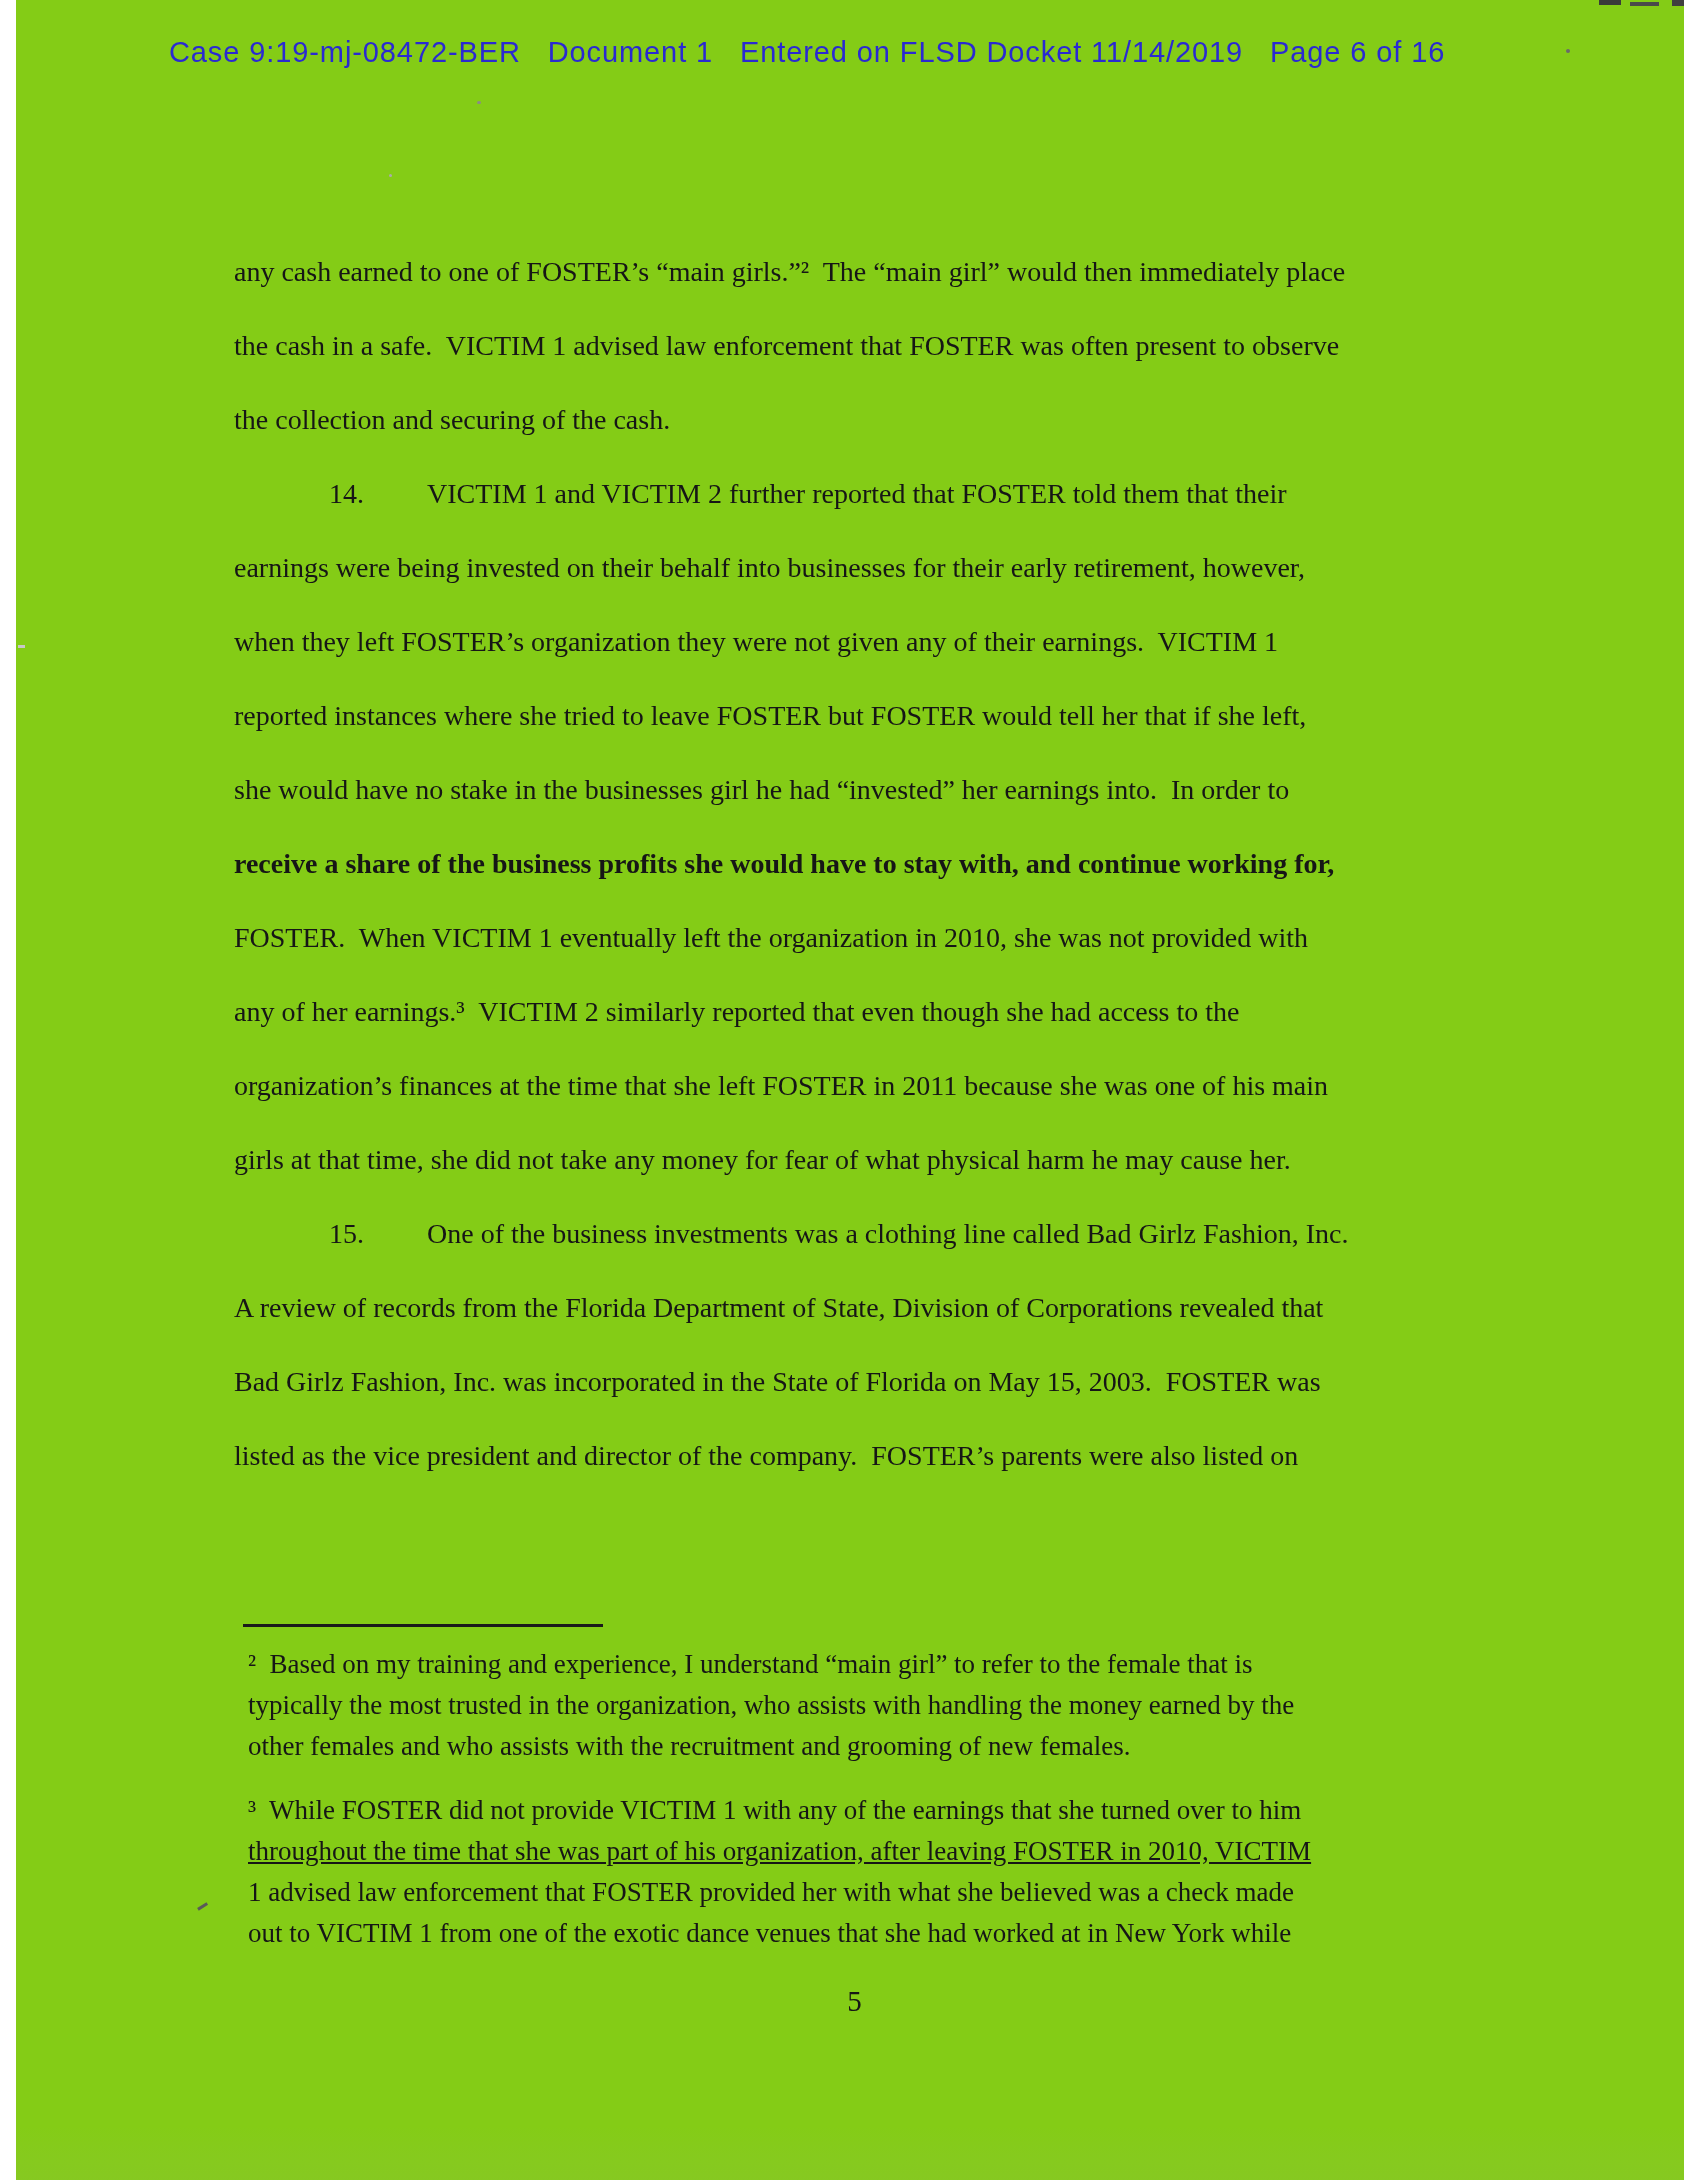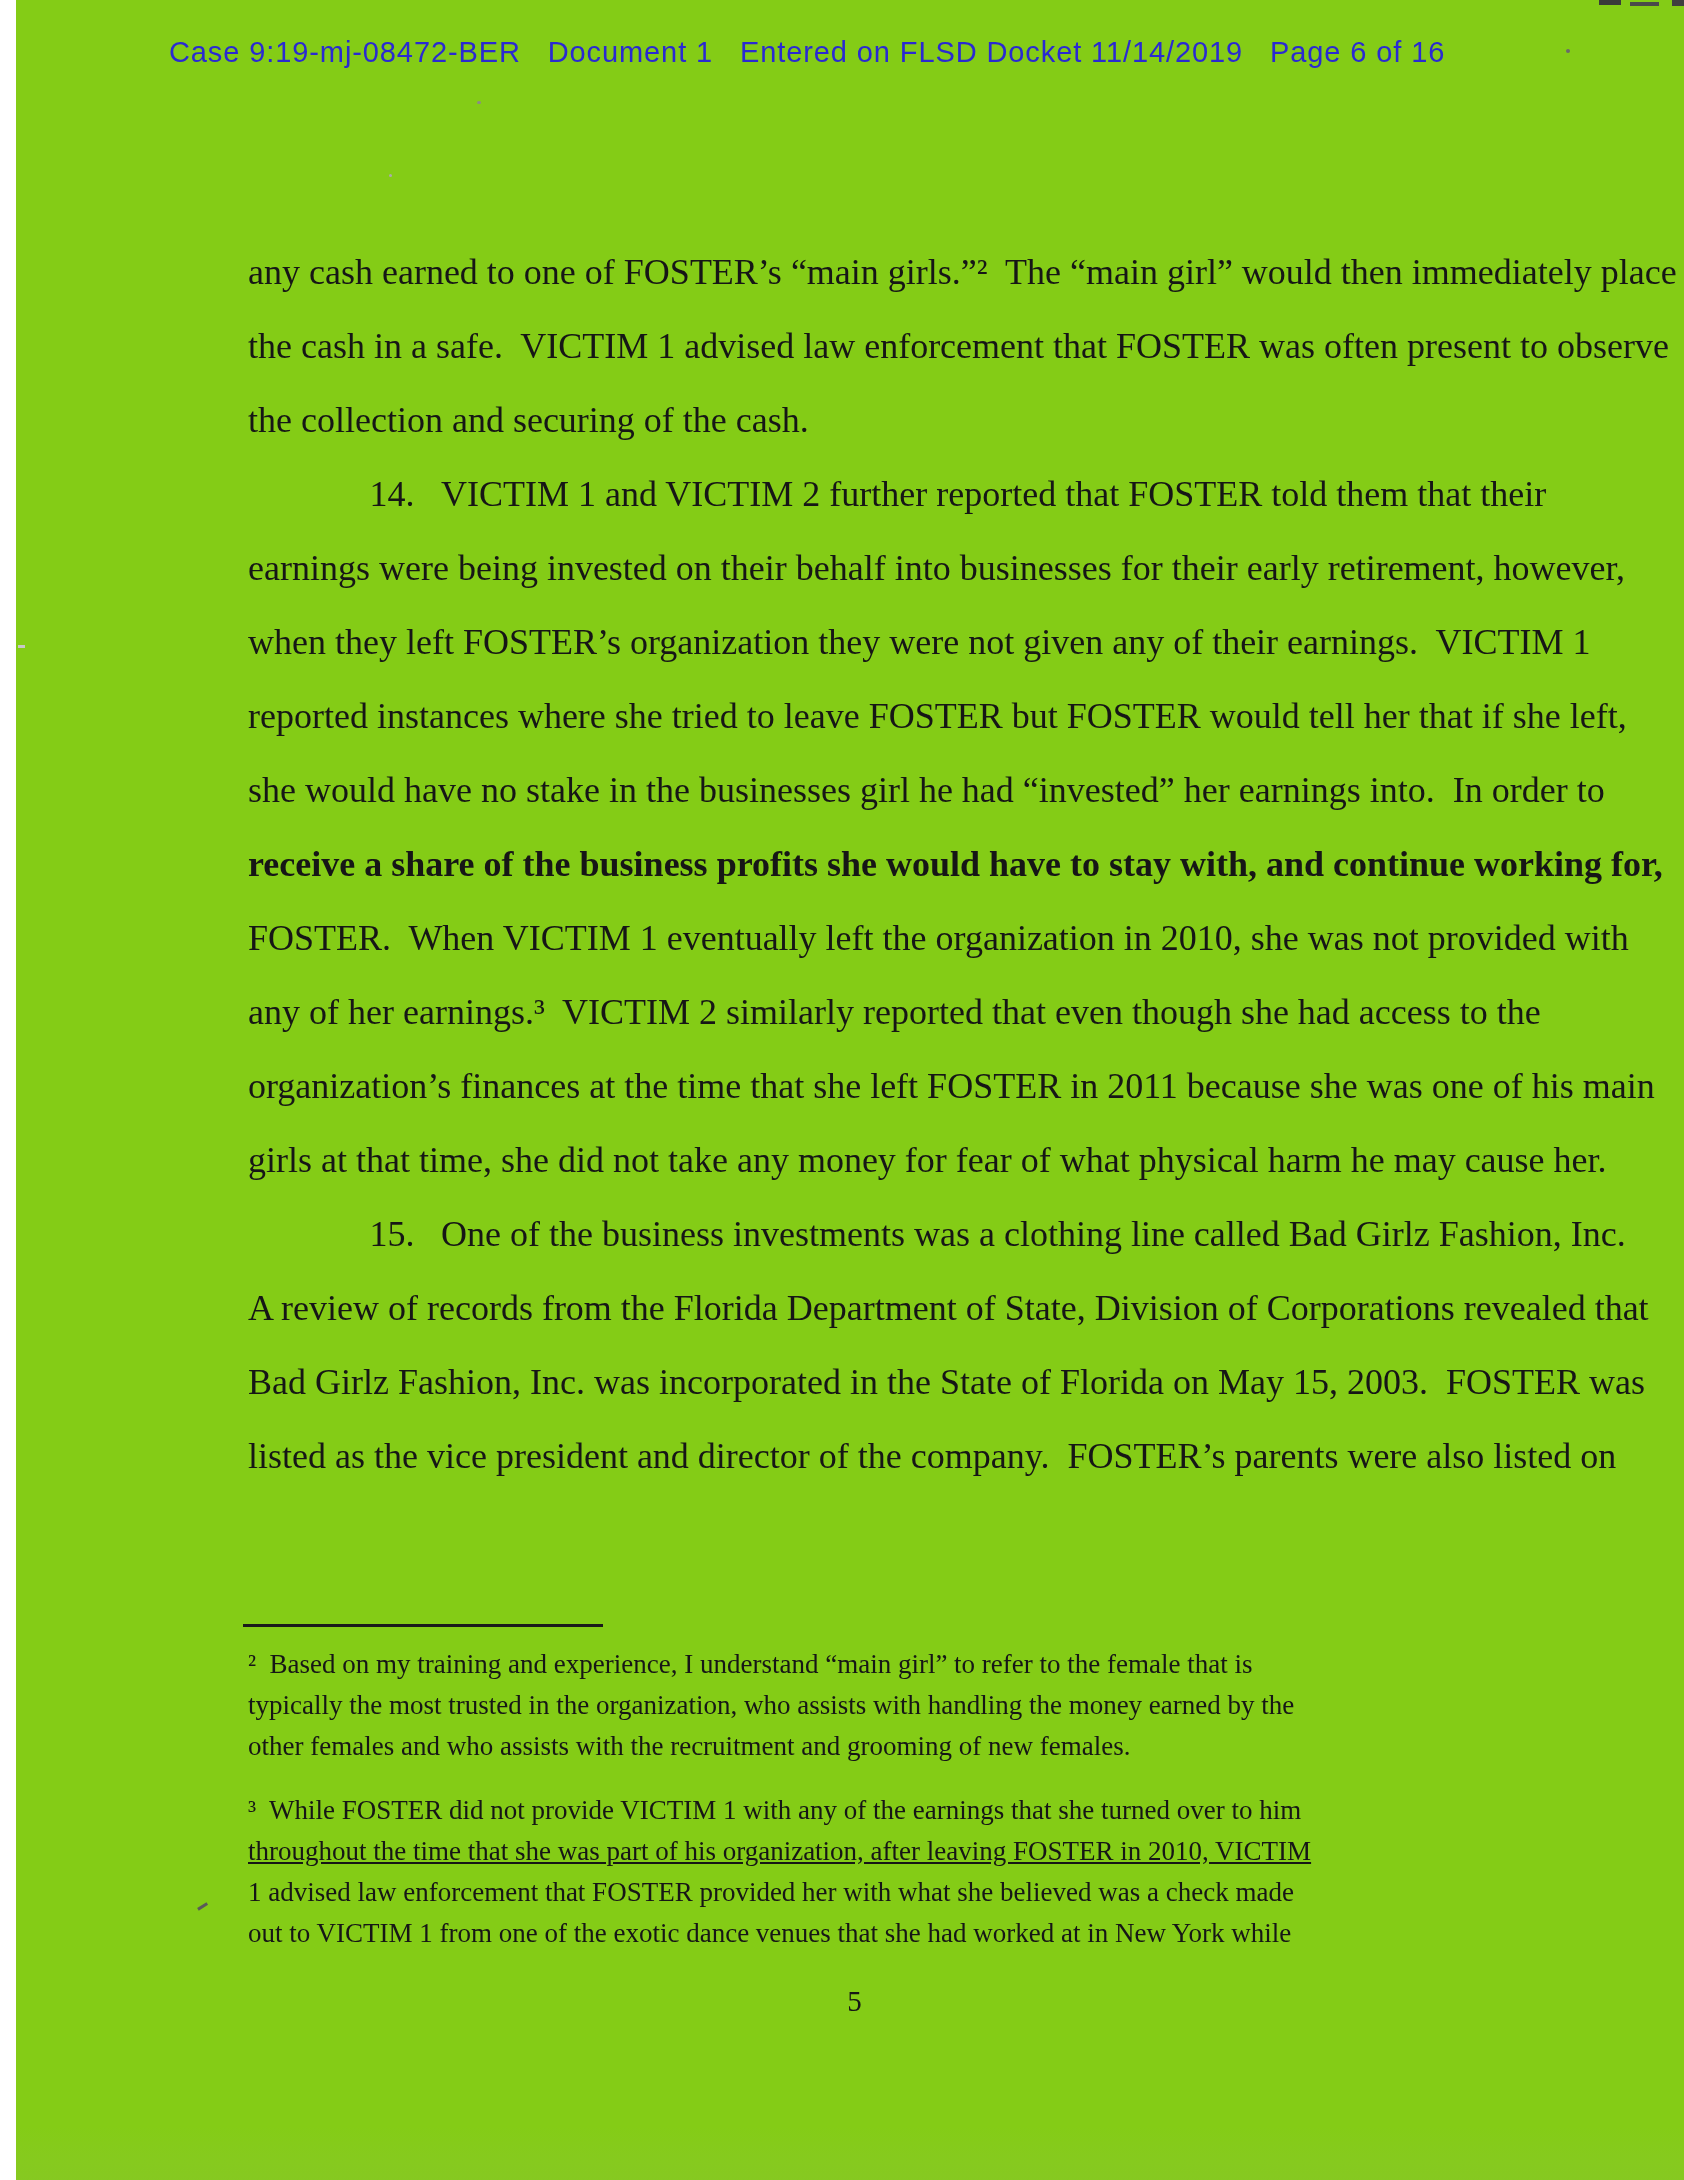--- a/index.html
+++ b/index.html
@@ -17,31 +17,31 @@
     position: absolute;
     left: 153px;
     top: 36px;
     font-family: "Liberation Sans", sans-serif;
     font-size: 29px;
     letter-spacing: 0.9px;
     white-space: pre;
   }
   .body-text {
     position: absolute;
-    left: 232px;
+    left: 218px;
     top: 235px;
     width: 1236px;
-    font-size: 36px;
+    font-size: 28px;
   }
   .line {
     line-height: 74px;
     white-space: pre;
   }
   .body-text .line.indent { padding-left: 95px; }
-  .pnum { display: inline-block; width: 98px; text-align: center; }
+  .pnum { display: inline-block; width: 98px; }
   .fn-sep {
     position: absolute;
     left: 227px;
     top: 1624px;
     width: 360px;
     height: 3.4px;
     background: #1a1a1a;
   }
   .footnotes {
     position: absolute;

